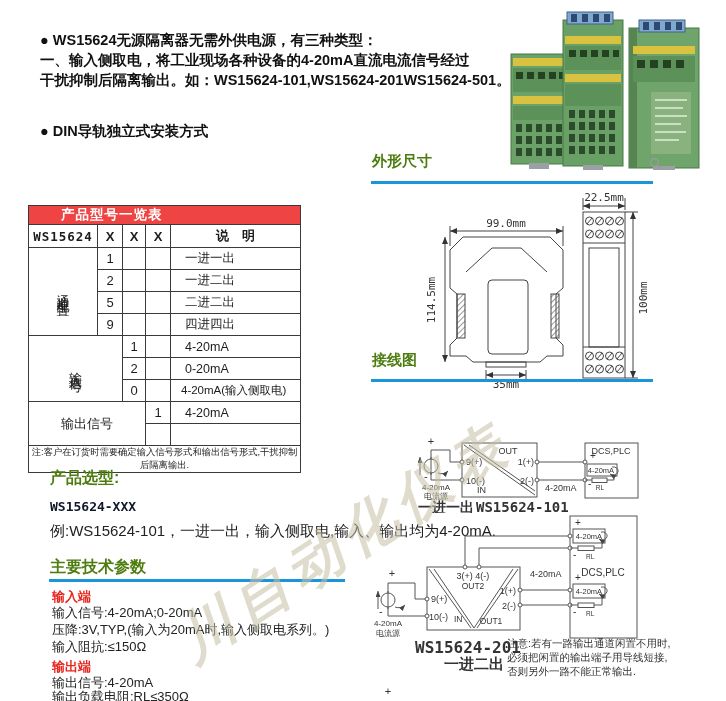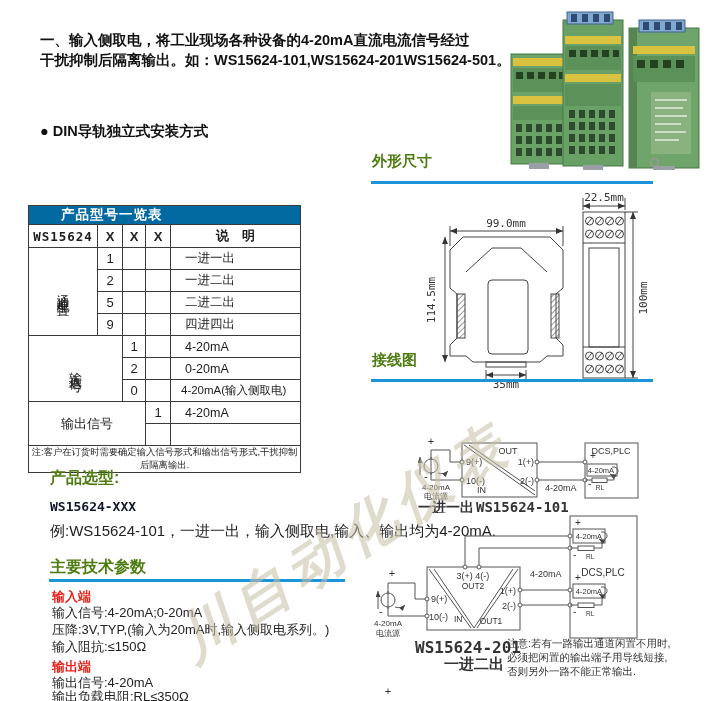--- a/index.html
+++ b/index.html
@@ -6,21 +6,21 @@
   .page{position:relative;width:726px;height:701px;background:#ffffff;overflow:hidden;
         font-family:"Liberation Sans",sans-serif;color:#1c1c1c;}
   .abs{position:absolute;}
   
   .intro{left:40px;top:30px;width:420px;font-size:14.5px;font-weight:bold;line-height:20px;color:#111;}
   .intro div{white-space:nowrap;}
   .bullet2{left:40px;top:122px;font-size:14.5px;font-weight:bold;color:#111;white-space:nowrap;}
   
   table.model{left:28px;top:205px;position:absolute;border-collapse:collapse;table-layout:fixed;width:272px;}
   table.model td{border:1px solid #3a3a3a;font-size:13px;text-align:center;padding:0;height:21px;overflow:hidden;}
-  table.model tr.title-row td{background:#0369a1;color:#fff;font-weight:bold;font-size:13.5px;
+  table.model tr.title-row td{background:#ef4444;color:#fff;font-weight:bold;font-size:13.5px;
        text-align:left;padding-left:32px;height:17px;letter-spacing:1px;}
   table.model tr.hdr td{height:22px;font-weight:bold;}
   table.model td.mono{font-family:"DejaVu Sans Mono",monospace;font-weight:bold;letter-spacing:1px;font-size:12.5px;}
   table.model td.desc{text-align:left;padding-left:14px;font-size:12.5px;}
   table.model td.notecell{font-size:9.3px;height:19px;letter-spacing:0;}
   .vtext{writing-mode:vertical-rl;text-orientation:upright;letter-spacing:3px;font-size:13px;line-height:13px;}
   
   .red-h{color:#4d7c0f;font-weight:bold;}
   .h16{font-size:16px;}
   .h15{font-size:15px;}
@@ -37,20 +37,21 @@
   svg text{font-family:"Liberation Sans",sans-serif;fill:#333;}
   svg .mono{font-family:"DejaVu Sans Mono",monospace;}
   .magnifier{position:absolute;left:649px;top:157px;width:13px;height:13px;cursor:pointer;}
 </style>
 </head>
 <body>
 
 <div class="page">
 
   <div class="abs intro">
+    <div>● WS15624无源隔离器无需外供电源，有三种类型：</div>
     <div>一、输入侧取电，将工业现场各种设备的4-20mA直流电流信号经过</div>
     <div>干扰抑制后隔离输出。如：WS15624-101,WS15624-201WS15624-501。</div>
   </div>
   <div class="abs bullet2">● DIN导轨独立式安装方式</div>
 
   <table class="model">
     <colgroup>
         <col style="width:69px">
         <col style="width:25px">
         <col style="width:23px">

